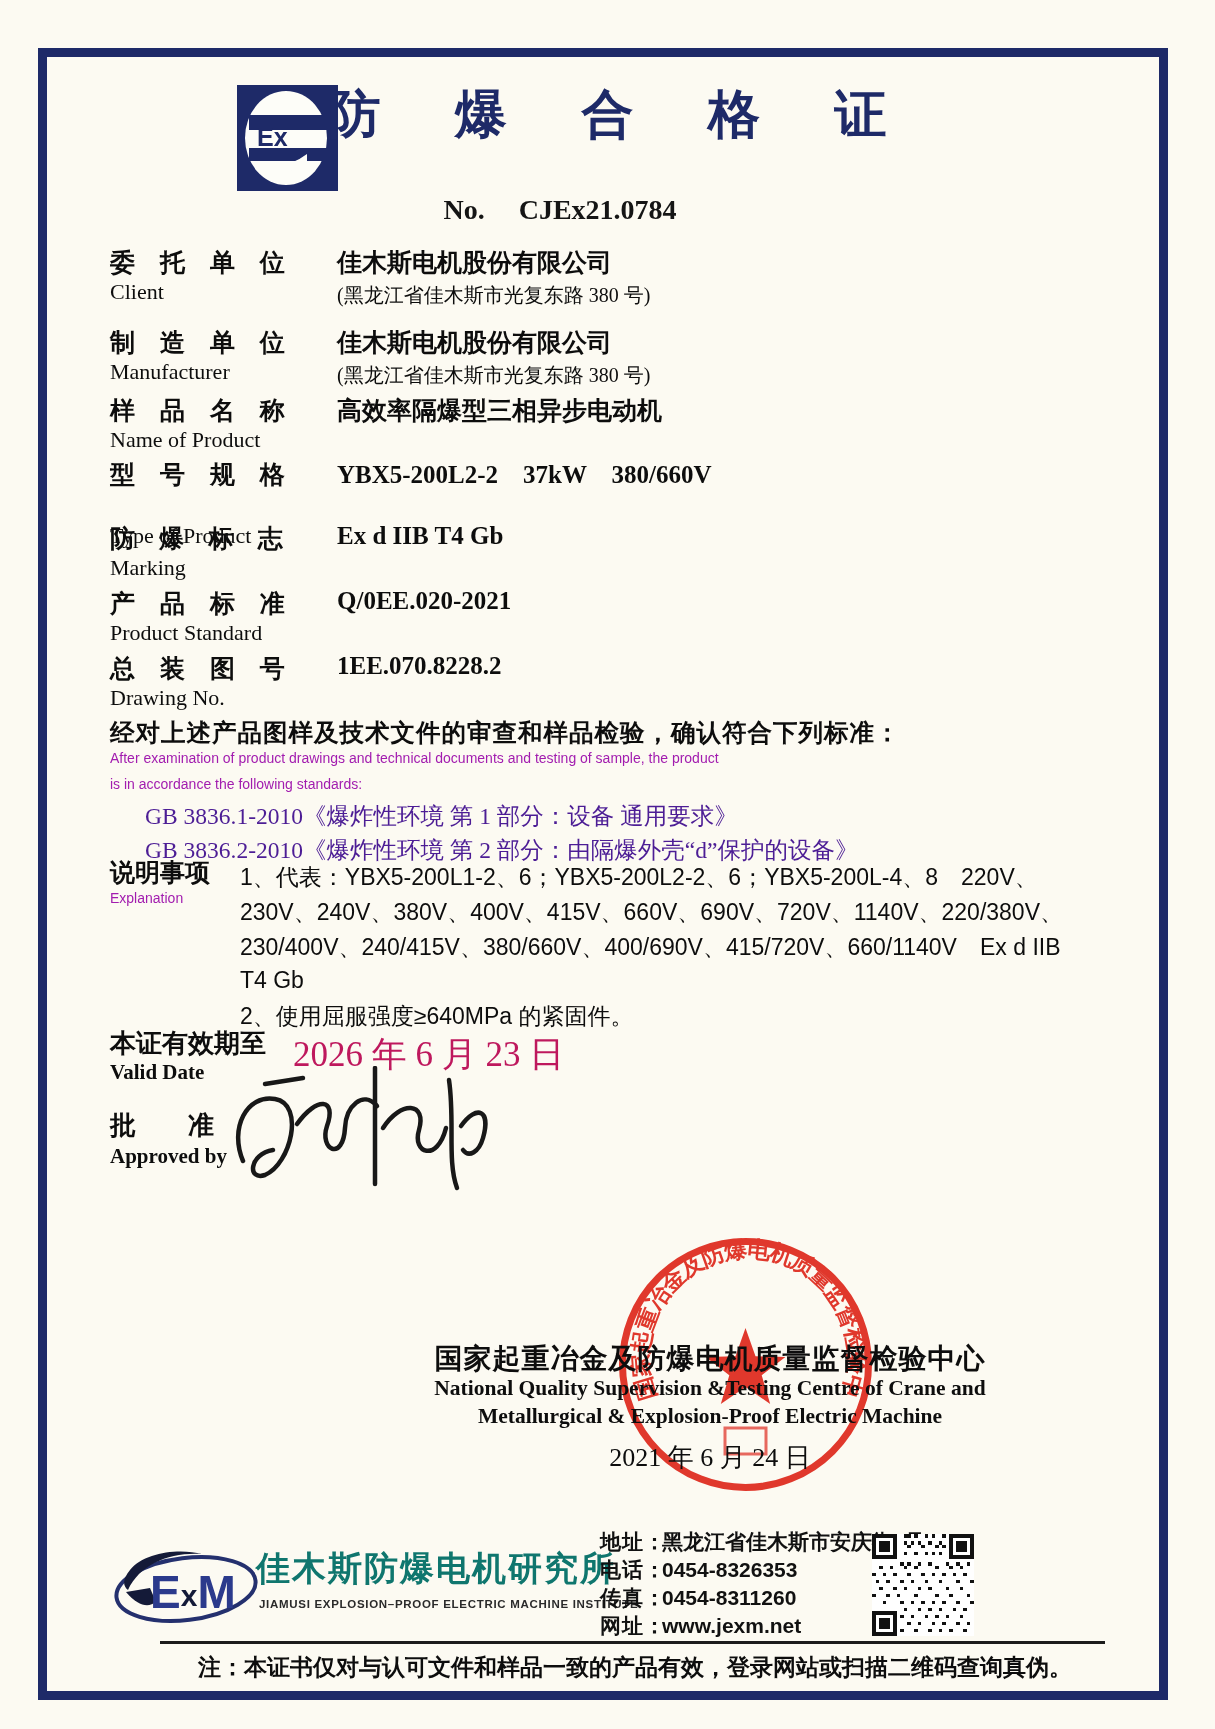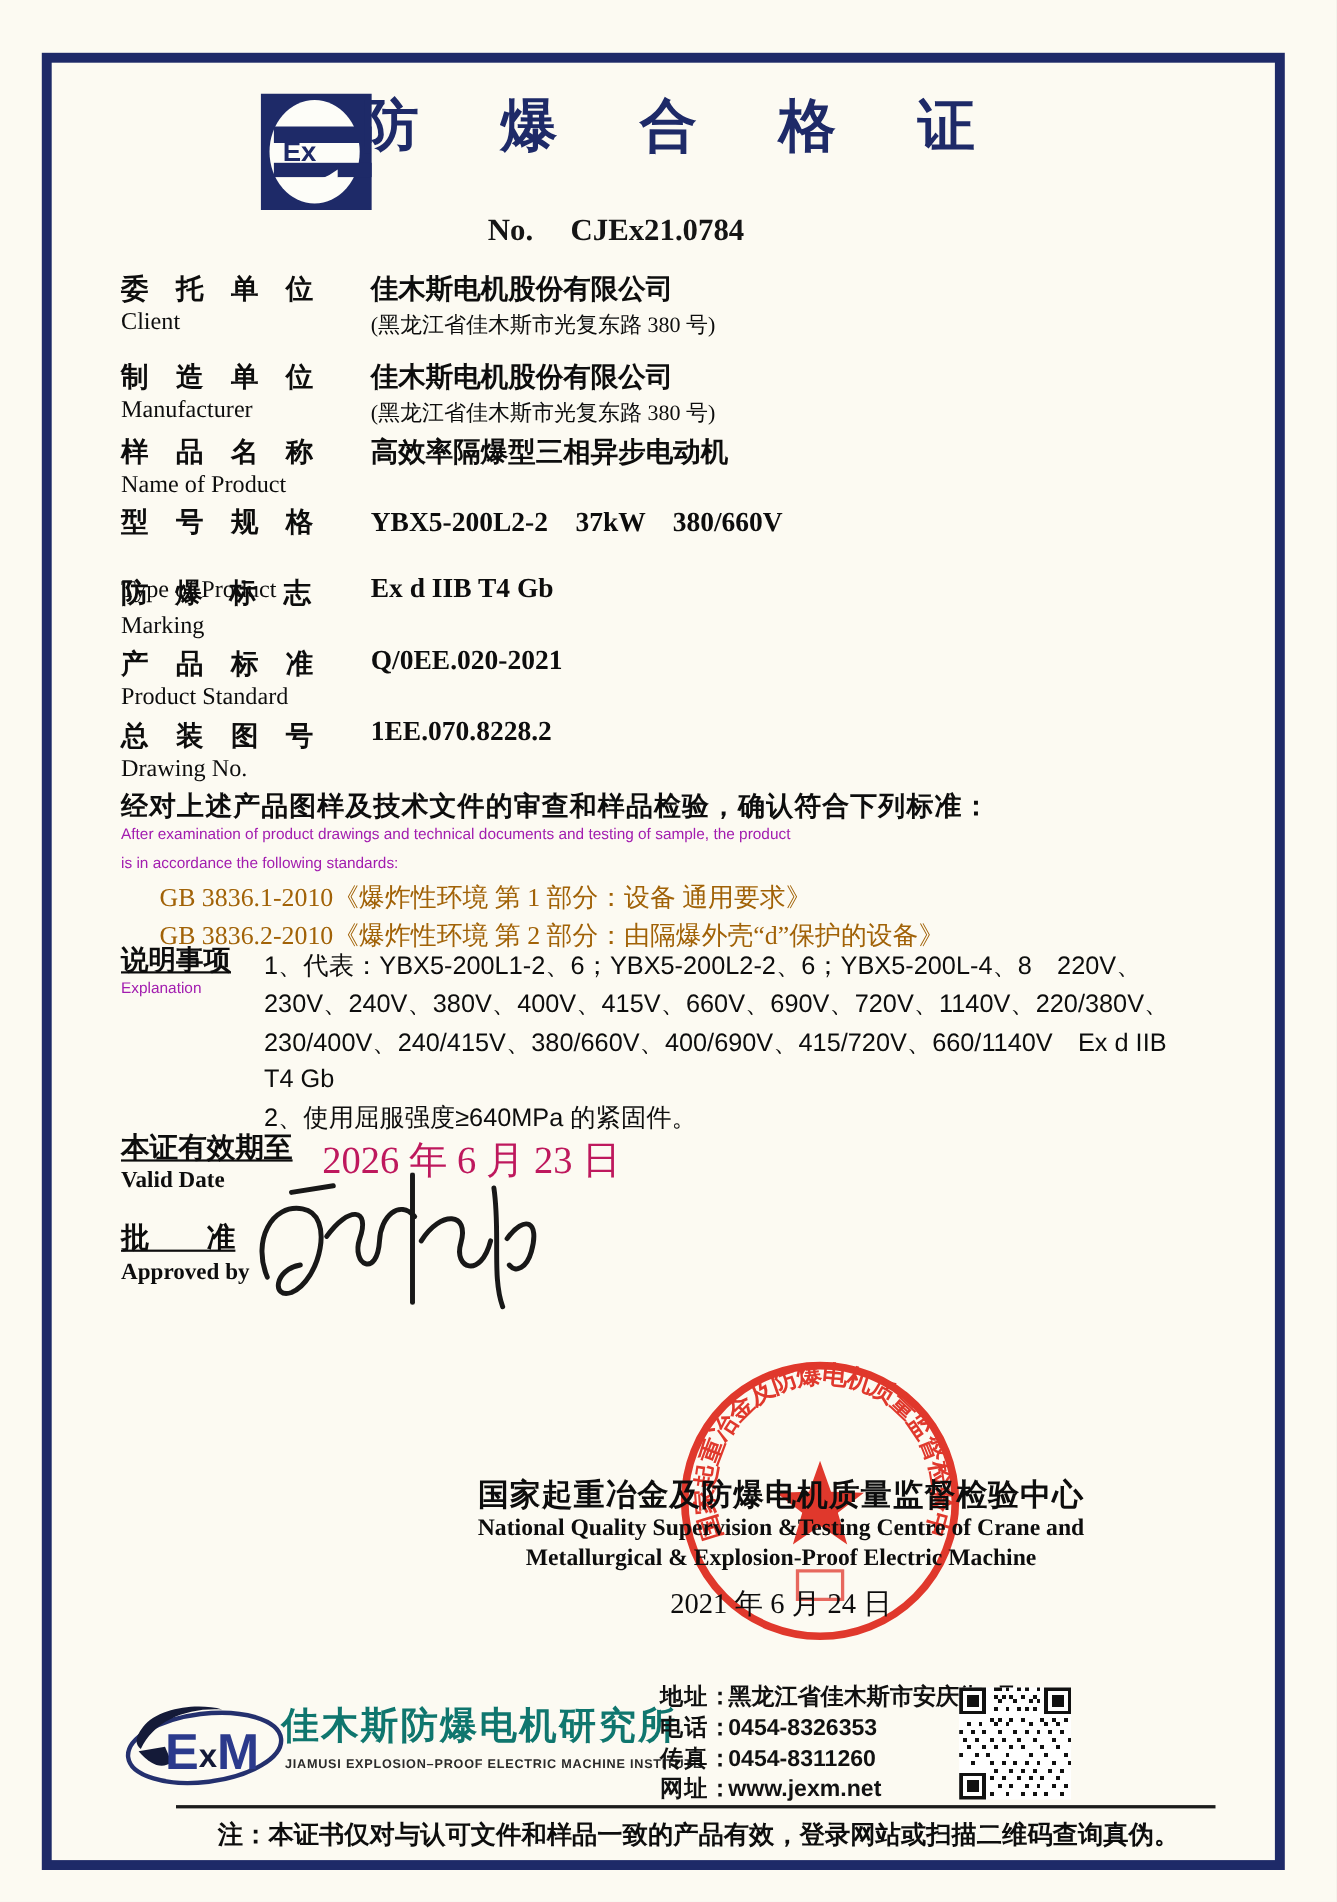--- a/index.html
+++ b/index.html
@@ -22,24 +22,24 @@
   .no-line{left:0;top:194px;width:1120px;text-align:center;font-size:28px;color:var(--ink);}
   .no-line .sp{display:inline-block;width:34px;}
 
   .flabel-cn{font-family:var(--sans);font-weight:700;font-size:25px;color:#0d0d0d;letter-spacing:9px;white-space:nowrap;}
   .flabel-en{font-family:var(--serif);font-size:22px;color:#0d0d0d;white-space:nowrap;}
   .fvalue{font-family:var(--serif);font-weight:700;font-size:25px;color:#0d0d0d;white-space:nowrap;}
   .fsub{font-family:var(--serif);font-size:20px;color:#0d0d0d;white-space:nowrap;}
 
   .stmt-cn{font-family:var(--sans);font-weight:700;font-size:24.5px;color:#0d0d0d;letter-spacing:1px;}
   .stmt-en{font-family:Liberation Sans, sans-serif;font-size:14px;color:#a21caf;}
-  .std{font-family:var(--serif);font-size:23.5px;color:#a16207;}
+  .std{font-family:var(--serif);font-size:23.5px;color:#4c1d95;}
   .expline{font-family:Liberation Sans, sans-serif;font-size:23px;color:#0d0d0d;white-space:nowrap;}
 
-  .big-cn{font-family:var(--sans);font-weight:700;font-size:26px;color:#0d0d0d;text-decoration:underline;}
+  .big-cn{font-family:var(--sans);font-weight:700;font-size:26px;color:#0d0d0d;}
   .sub-en{font-family:var(--serif);font-weight:700;font-size:21px;color:#0d0d0d;}
   .date-serif{font-family:var(--serif);font-size:35px;color:#be185d;}
 
   .issuer-cn{left:390px;top:1340px;width:640px;text-align:center;font-family:var(--sans);
     font-weight:700;font-size:28px;color:#0d0d0d;letter-spacing:1px;}
   .issuer-en{left:390px;width:640px;text-align:center;font-family:var(--serif);
     font-weight:700;font-size:21.5px;color:#0d0d0d;}
   .issue-date{left:390px;top:1440px;width:640px;text-align:center;font-family:var(--serif);font-size:26px;color:#0d0d0d;}
 
   .inst-cn{left:256px;top:1546px;font-family:var(--sans);font-weight:700;font-size:34px;color:#0f766e;letter-spacing:2px;}

